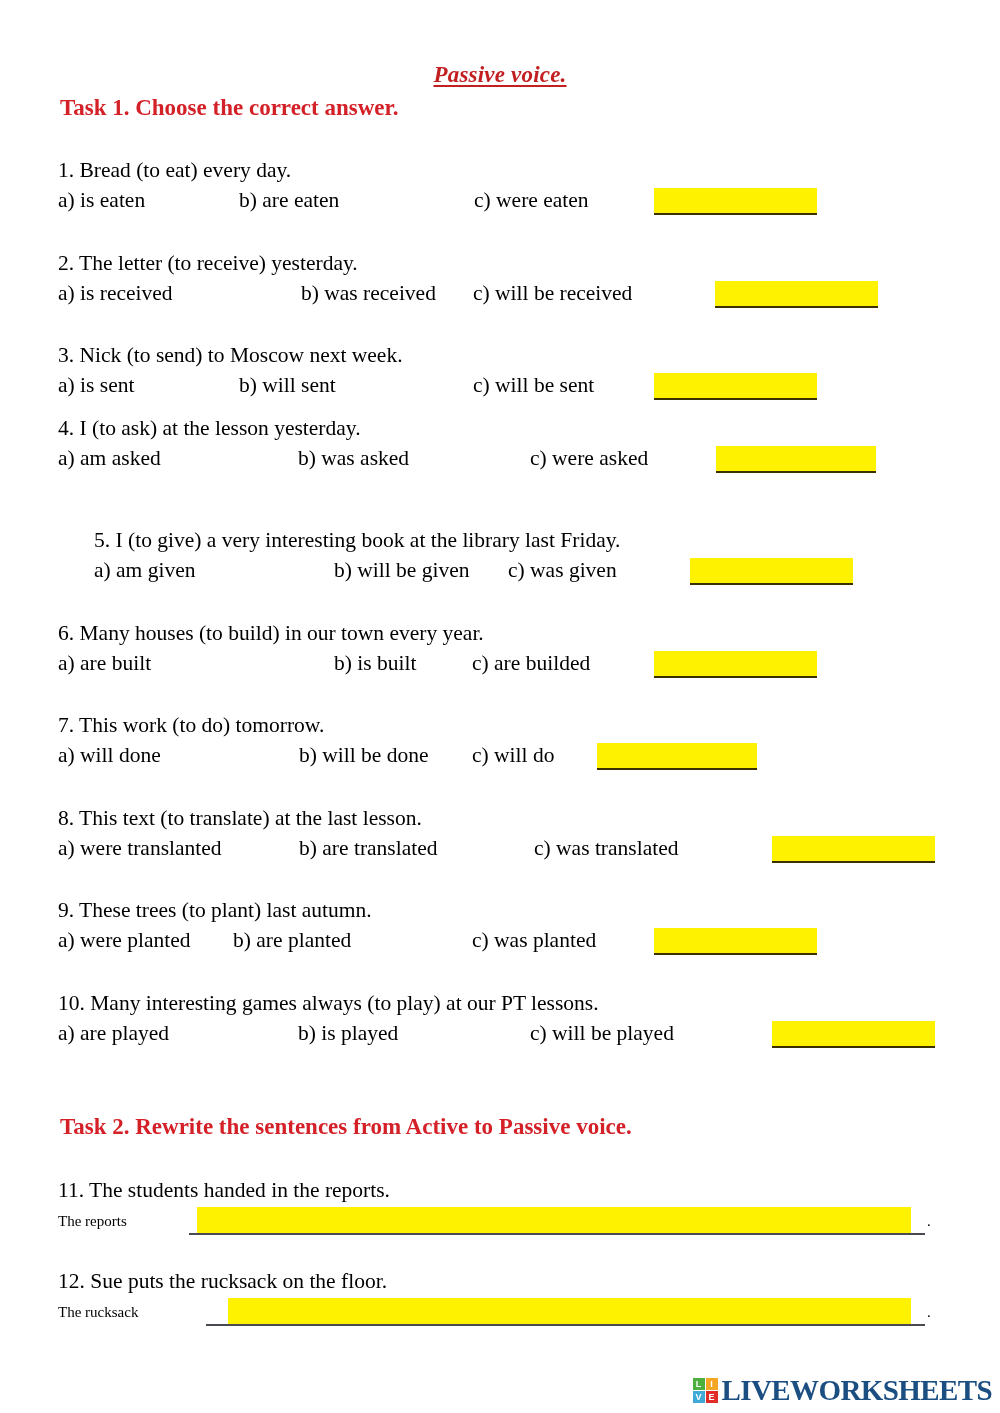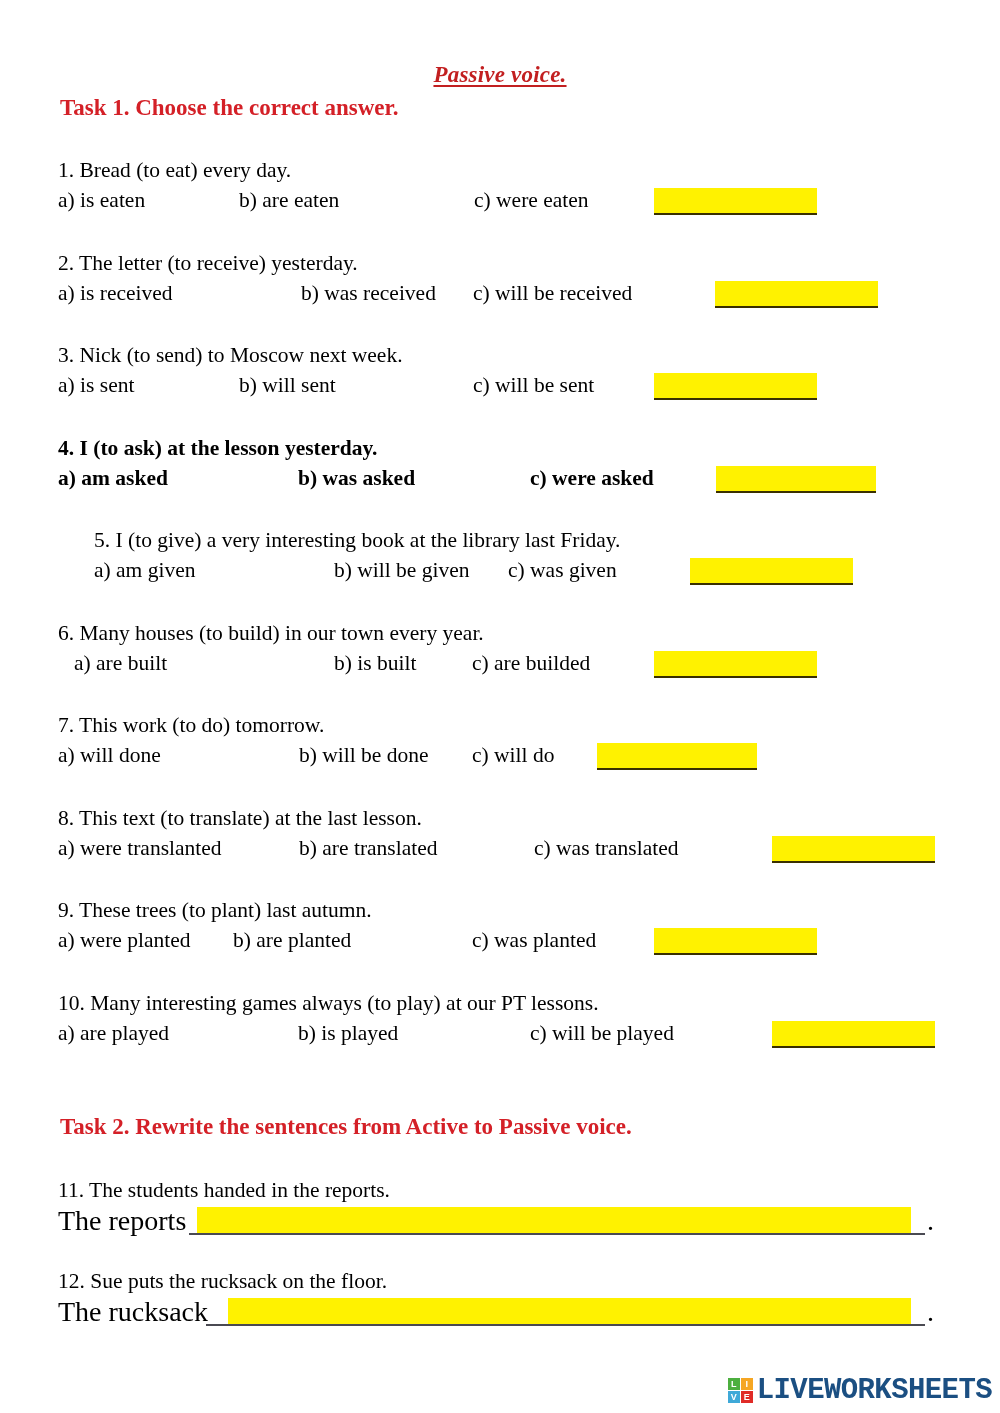--- a/index.html
+++ b/index.html
@@ -88,21 +88,21 @@
     width: 900px;
   }
   .rw-prompt {
     font-size: 21.5px;
     line-height: 30px;
     white-space: nowrap;
   }
   .rw-answer-row {
     position: relative;
     height: 32px;
-    font-size: 28px;
+    font-size: 15px;
     line-height: 32px;
     white-space: nowrap;
   }
   .rw-lead {
     position: absolute;
     left: 0;
     top: 0;
   }
   .rw-rule {
     position: absolute;
@@ -143,21 +143,21 @@
     display: flex;
     align-items: center;
     justify-content: center;
     line-height: 1;
   }
   .lw-tile.t-l { background: #4caf3f; }
   .lw-tile.t-i { background: #f5a623; }
   .lw-tile.t-v { background: #3fa9d8; }
   .lw-tile.t-e { background: #e02b27; }
   .lw-wordmark {
-    font-family: Liberation Mono, monospace;
+    font-family: Liberation Serif, serif;
     font-size: 29px;
     font-weight: bold;
     color: #1b4f82;
     letter-spacing: -0.6px;
     line-height: 1;
   }
 </style>
 </head>
 <body>
 
@@ -188,42 +188,42 @@
       </div>
       <div class="q-block" style="top: 340px;">
         <div class="q-prompt">3. Nick (to send) to Moscow next week.</div>
         <div class="q-options">
           <span class="opt" style="left: 0px;">a) is sent</span>
           <span class="opt" style="left: 181px;">b) will sent</span>
           <span class="opt" style="left: 415px;">c) will be sent</span>
           <div class="answer-field" style="left: 596px; top: 3px; width: 163px; height: 25px;"></div>
         </div>
       </div>
-      <div class="q-block" style="top: 433px; font-weight: bold;">
+      <div class="q-block" style="top: 413px;">
         <div class="q-prompt">4. I (to ask) at the lesson yesterday.</div>
         <div class="q-options">
           <span class="opt" style="left: 0px;">a) am asked</span>
           <span class="opt" style="left: 240px;">b) was asked</span>
           <span class="opt" style="left: 472px;">c) were asked</span>
           <div class="answer-field" style="left: 658px; top: 3px; width: 160px; height: 25px;"></div>
         </div>
       </div>
       <div class="q-block" style="top: 525px; margin-left: 36px;">
         <div class="q-prompt">5. I (to give) a very interesting book at the library last Friday.</div>
         <div class="q-options">
           <span class="opt" style="left: 0px;">a) am given</span>
           <span class="opt" style="left: 240px;">b) will be given</span>
           <span class="opt" style="left: 414px;">c) was given</span>
           <div class="answer-field" style="left: 596px; top: 3px; width: 163px; height: 25px;"></div>
         </div>
       </div>
       <div class="q-block" style="top: 618px;">
         <div class="q-prompt">6. Many houses (to build) in our town every year.</div>
         <div class="q-options">
-          <span class="opt" style="left: 16px;">a) are built</span>
+          <span class="opt" style="left: 0px;">a) are built</span>
           <span class="opt" style="left: 240px; margin-left: 36px;">b) is built</span>
           <span class="opt" style="left: 414px;">c) are builded</span>
           <div class="answer-field" style="left: 596px; top: 3px; width: 163px; height: 25px;"></div>
         </div>
       </div>
       <div class="q-block" style="top: 710px;">
         <div class="q-prompt">7. This work (to do) tomorrow.</div>
         <div class="q-options">
           <span class="opt" style="left: 0px;">a) will done</span>
           <span class="opt" style="left: 241px;">b) will be done</span>

